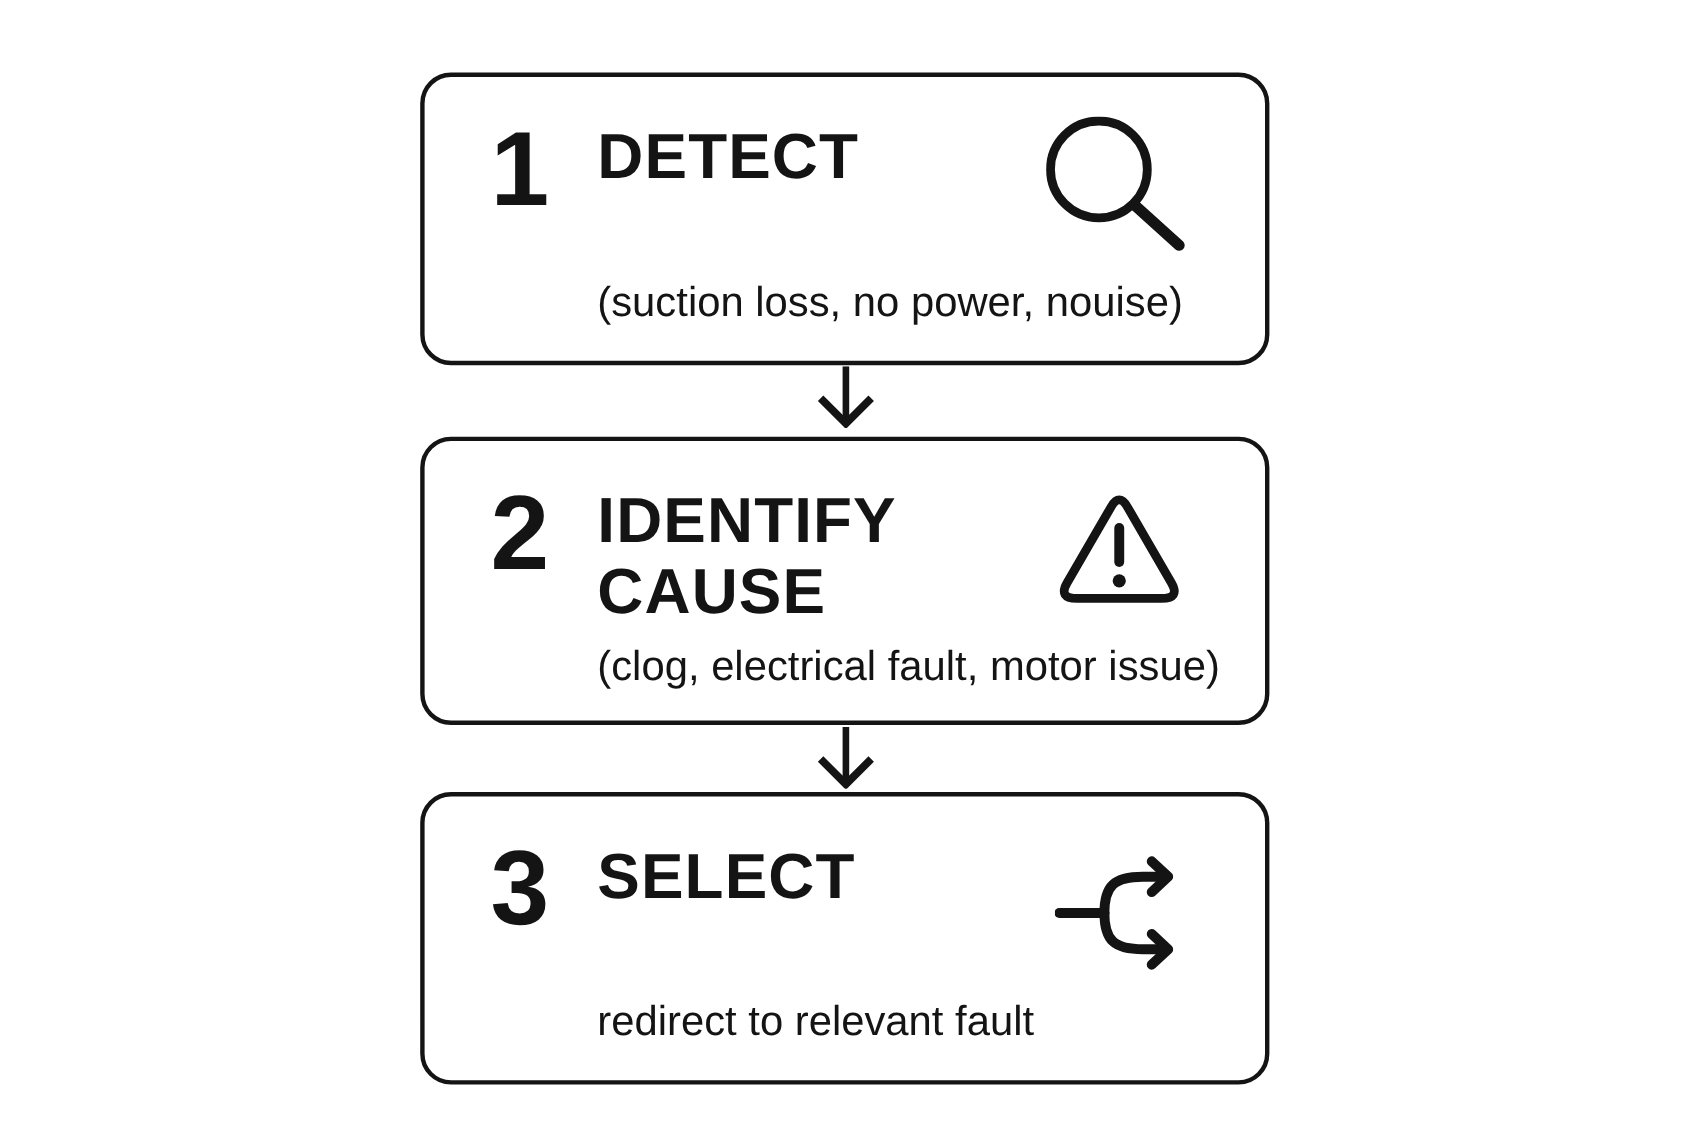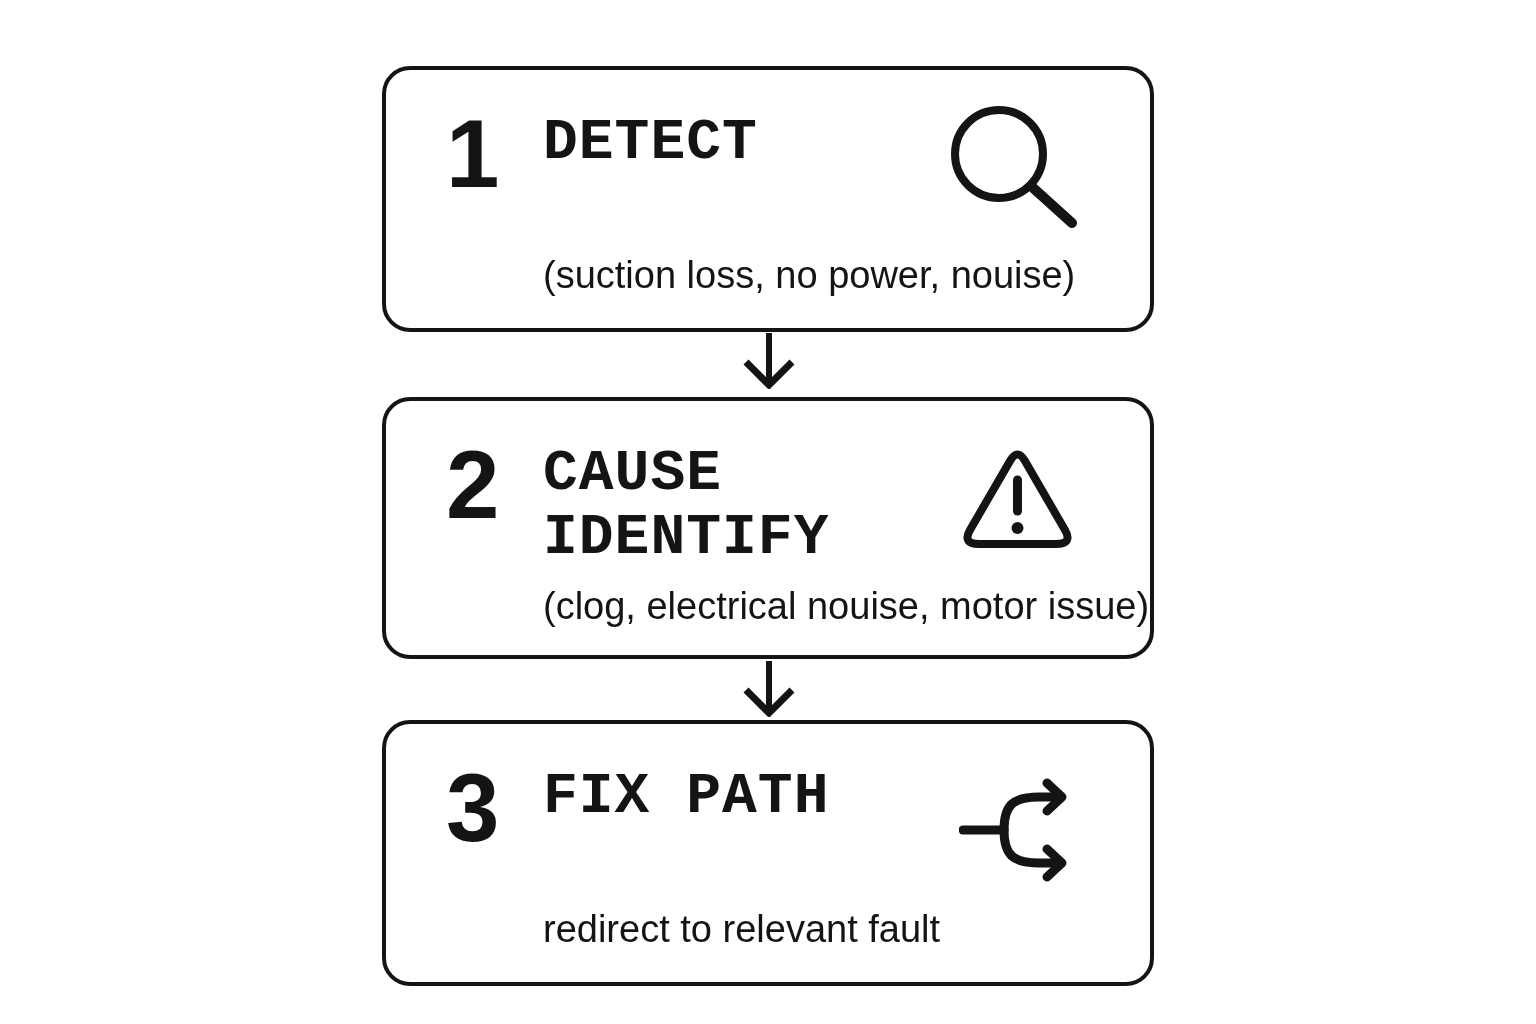--- a/index.html
+++ b/index.html
@@ -28,21 +28,21 @@
   .step-num {
     position:absolute; left:60px; top:36px;
     font-size:96px; font-weight:bold; line-height:1;
     letter-spacing:-2px; color:#141414;
   }
   .step-title {
     position:absolute; left:157px; top:41px;
     font-size:58px; font-weight:bold; line-height:64px;
     letter-spacing:1px; color:#141414;
   }
-  .step-title span { display:block; white-space:nowrap;font-family:Liberation Mono, monospace; }
+  .step-title span { display:block; white-space:nowrap; }
   .step-sub {
     position:absolute; left:157px; top:186px;
     font-size:38px; font-weight:normal; line-height:1;
     color:#141414; white-space:nowrap;
   }
   .step-icon { position:absolute; right:71px; }
   #icon-1 { top:36px; }
   #icon-2 { top:42px; }
   #icon-3 { top:48px; }
 
@@ -74,44 +74,44 @@
   <span class="connector" id="connector-1">
     <svg width="56" height="56" viewBox="0 0 56 56" fill="none">
       <line x1="28" y1="0" x2="28" y2="50" stroke="#141414" stroke-width="6"></line>
       <path d="M5 29 L28 52 L51 29" stroke="#141414" stroke-width="7" fill="none"></path>
     </svg>
   </span>
 
   <section class="step-box" id="step-box-2">
     <div class="step-num">2</div>
     <h2 class="step-title">
+      <span>IDENTIFY</span>
       <span>CAUSE</span>
-      <span>IDENTIFY</span>
     </h2>
-    <p class="step-sub">(clog, electrical nouise, motor issue)</p>
+    <p class="step-sub">(clog, electrical fault, motor issue)</p>
     <span class="step-icon" id="icon-2">
       <svg width="123" height="112" viewBox="0 0 123 112" fill="none">
         <path d="M54 18 Q61.5 5 69 18 L109 87 Q117 101 100 101 L23 101 Q6 101 14 87 Z" stroke="#141414" stroke-width="8" stroke-linejoin="round" fill="none"></path>
         <line x1="61.5" y1="37" x2="61.5" y2="68" stroke="#141414" stroke-width="9" stroke-linecap="round"></line>
         <circle cx="61.5" cy="85" r="6" fill="#141414"></circle>
       </svg>
     </span>
   </section>
 
   <span class="connector" id="connector-2">
     <svg width="56" height="56" viewBox="0 0 56 56" fill="none">
       <line x1="28" y1="0" x2="28" y2="50" stroke="#141414" stroke-width="6"></line>
       <path d="M5 29 L28 52 L51 29" stroke="#141414" stroke-width="7" fill="none"></path>
     </svg>
   </span>
 
   <section class="step-box" id="step-box-3">
     <div class="step-num">3</div>
     <h2 class="step-title">
-      <span>FIX PATH</span>
+      <span>SELECT</span>
     </h2>
     <p class="step-sub">redirect to relevant fault</p>
     <span class="step-icon" id="icon-3">
       <svg width="120" height="116" viewBox="0 0 120 116" fill="none" stroke="#141414">
         <path d="M4 58 L45 58" stroke-width="9" stroke-linecap="round"></path>
         <path d="M45 58 C45 33 54 25 80 25 L101 25" stroke-width="9" stroke-linecap="round" fill="none"></path>
         <path d="M45 58 C45 83 54 91 80 91 L101 91" stroke-width="9" stroke-linecap="round" fill="none"></path>
         <path d="M88 11 L103 25 L88 39" stroke-width="9" stroke-linecap="round" stroke-linejoin="round" fill="none"></path>
         <path d="M88 77 L103 91 L88 105" stroke-width="9" stroke-linecap="round" stroke-linejoin="round" fill="none"></path>
       </svg>

